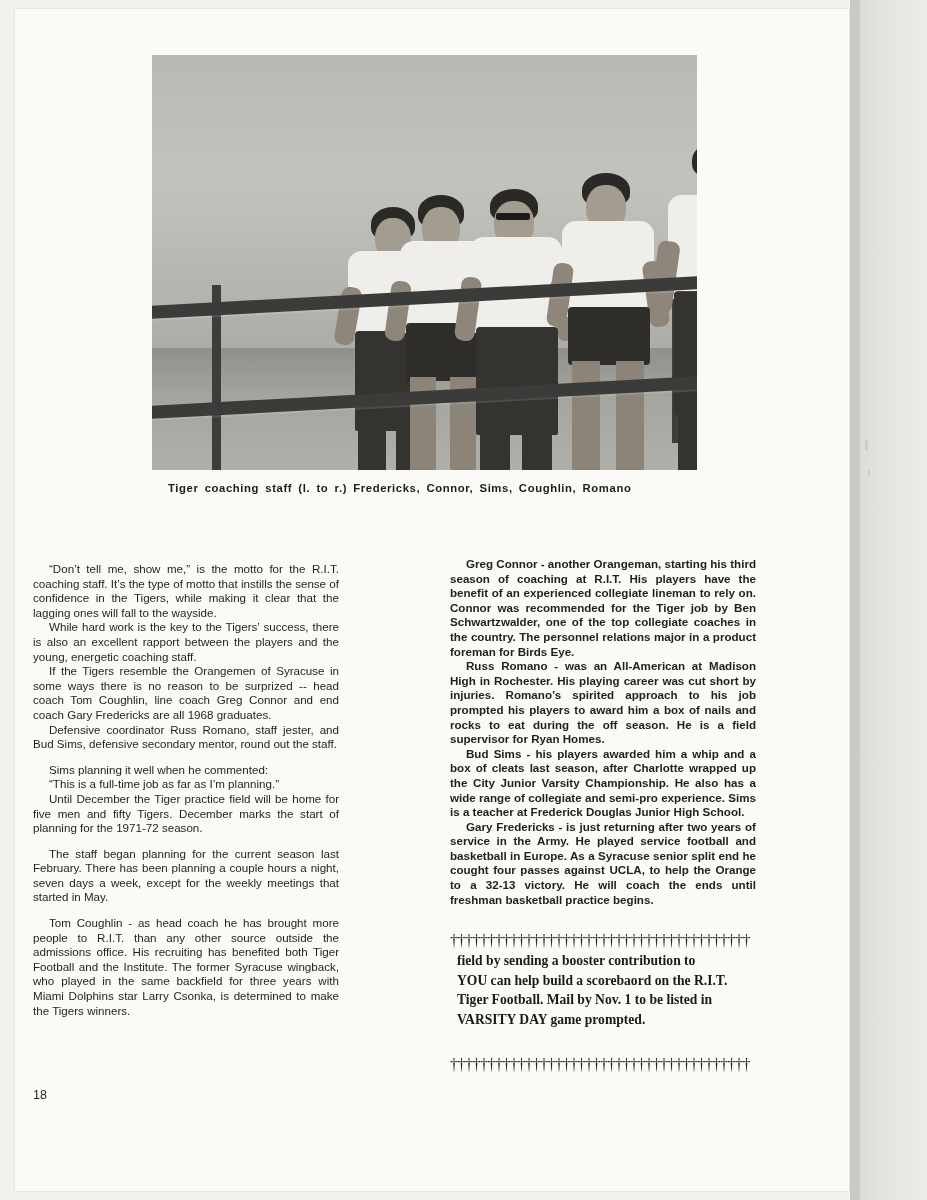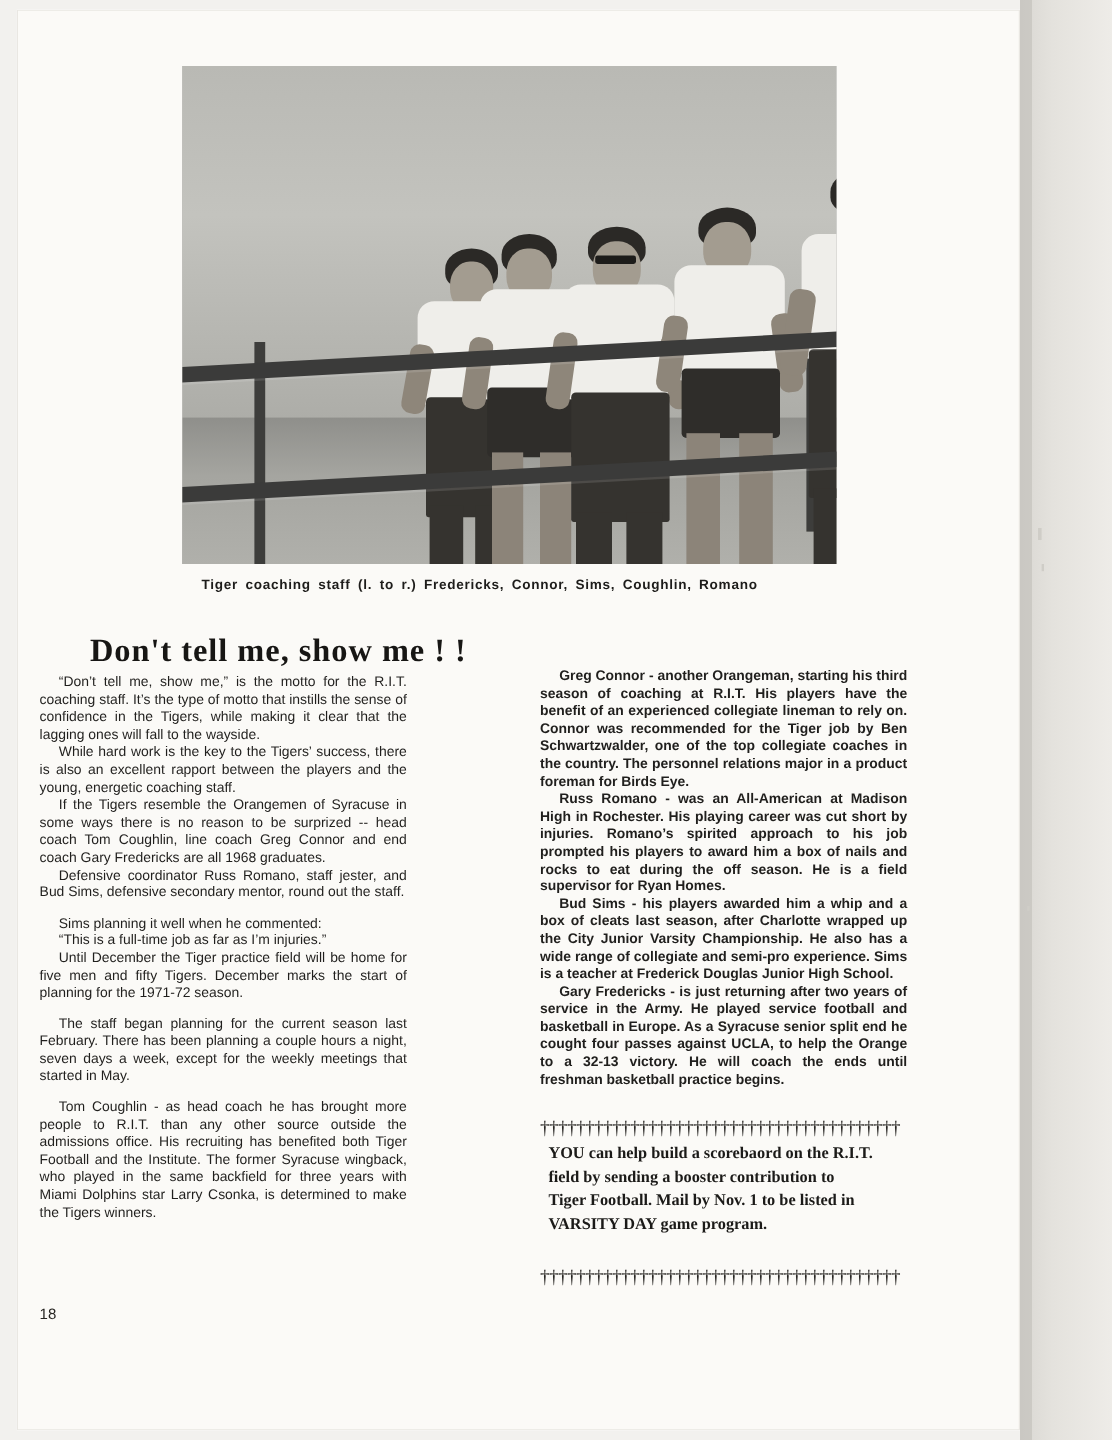--- a/index.html
+++ b/index.html
@@ -293,47 +293,46 @@
       <div class="leg" style="left:526px;top:352px;width:34px;height:72px;"></div>
 
     </div>
 
     <div class="rail top"></div>
     <div class="rail bottom"></div>
   </div>
 
   <div class="caption">Tiger coaching staff (l. to r.) Fredericks, Connor, Sims, Coughlin, Romano</div>
 
-  <div class="headline">Don't tell me, show me ! !</div>
 
   <div class="col left">
     <p>“Don’t tell me, show me,” is the motto for the R.I.T. coaching staff. It’s the type of motto that instills the sense of confidence in the Tigers, while making it clear that the lagging ones will fall to the wayside.</p>
     <p>While hard work is the key to the Tigers’ success, there is also an excellent rapport between the players and the young, energetic coaching staff.</p>
     <p>If the Tigers resemble the Orangemen of Syracuse in some ways there is no reason to be surprized -- head coach Tom Coughlin, line coach Greg Connor and end coach Gary Fredericks are all 1968 graduates.</p>
     <p>Defensive coordinator Russ Romano, staff jester, and Bud Sims, defensive secondary mentor, round out the staff.</p>
     <p class="gap">Sims planning it well when he commented:</p>
-    <p>“This is a full-time job as far as I’m injuries.”</p>
+    <p>“This is a full-time job as far as I’m planning.”</p>
     <p>Until December the Tiger practice field will be home for five men and fifty Tigers. December marks the start of planning for the 1971-72 season.</p>
     <p class="gap">The staff began planning for the current season last February. There has been planning a couple hours a night, seven days a week, except for the weekly meetings that started in May.</p>
     <p class="gap">Tom Coughlin - as head coach he has brought more people to R.I.T. than any other source outside the admissions office. His recruiting has benefited both Tiger Football and the Institute. The former Syracuse wingback, who played in the same backfield for three years with Miami Dolphins star Larry Csonka, is determined to make the Tigers winners.</p>
   </div>
 
   <div class="col right">
     <p>Greg Connor - another Orangeman, starting his third season of coaching at R.I.T. His players have the benefit of an experienced collegiate lineman to rely on. Connor was recommended for the Tiger job by Ben Schwartzwalder, one of the top collegiate coaches in the country. The personnel relations major in a product foreman for Birds Eye.</p>
     <p>Russ Romano - was an All-American at Madison High in Rochester. His playing career was cut short by injuries. Romano’s spirited approach to his job prompted his players to award him a box of nails and rocks to eat during the off season. He is a field supervisor for Ryan Homes.</p>
     <p>Bud Sims - his players awarded him a whip and a box of cleats last season, after Charlotte wrapped up the City Junior Varsity Championship. He also has a wide range of collegiate and semi-pro experience. Sims is a teacher at Frederick Douglas Junior High School.</p>
     <p>Gary Fredericks - is just returning after two years of service in the Army. He played service football and basketball in Europe. As a Syracuse senior split end he cought four passes against UCLA, to help the Orange to a 32-13 victory. He will coach the ends until freshman basketball practice begins.</p>
   </div>
 
   <div class="dingbats one">††††††††††††††††††††††††††††††††††††††††</div>
 
   <div class="notice">
+    <div>field by sending a booster contribution to</div>
     <div>YOU can help build a scorebaord on the R.I.T.</div>
-    <div>field by sending a booster contribution to</div>
     <div>Tiger Football. Mail by Nov. 1 to be listed in</div>
-    <div>VARSITY DAY game program.</div>
+    <div>VARSITY DAY game prompted.</div>
   </div>
 
   <div class="dingbats two">††††††††††††††††††††††††††††††††††††††††</div>
 
   <div class="folio">18</div>
 
 </div>
 
 </body></html>

